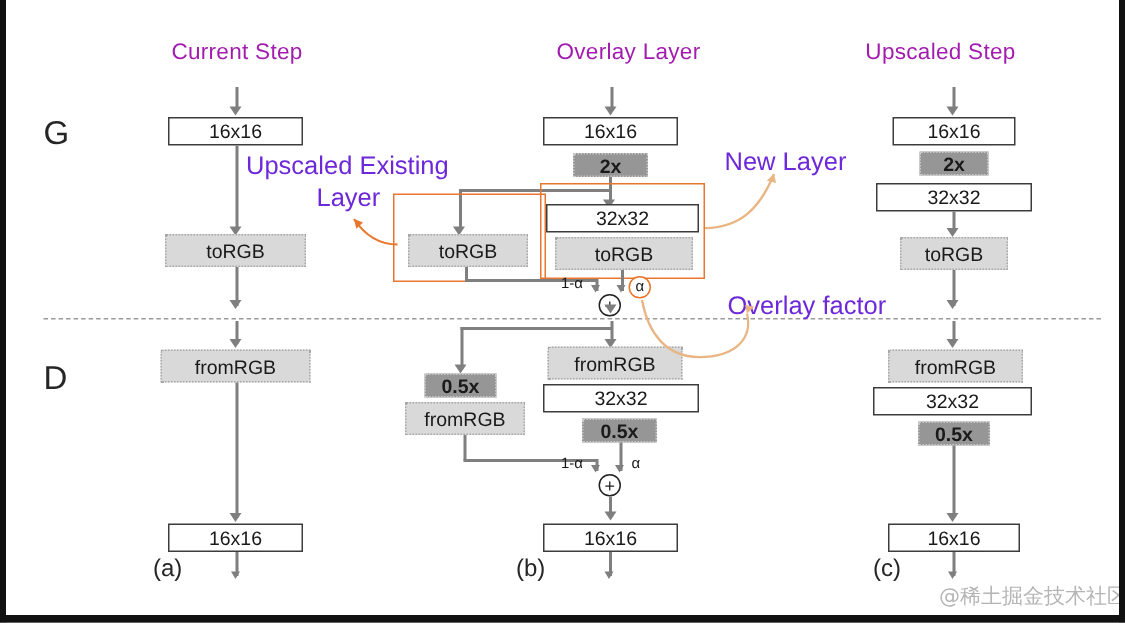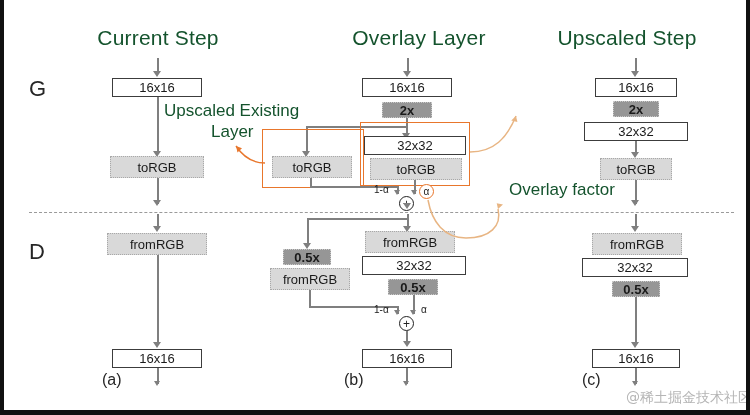--- a/index.html
+++ b/index.html
@@ -11,22 +11,22 @@
     font-family:"Liberation Sans","DejaVu Sans",sans-serif;
     border-left:4px solid #111;
     border-right:4px solid #111;
     border-bottom:5px solid #111;
     box-sizing:border-box;
   }
   .abs{position:absolute;box-sizing:border-box;}
 
   
   .coltitle{
-    color:#14532d;
-    font-size:21px;
+    color:#a21caf;
+    font-size:15px;
     font-weight:400;
     letter-spacing:.2px;
     text-align:center;
     white-space:nowrap;
   }
 
   
   .gdlabel{
     color:#262626;
     font-size:22px;
@@ -73,21 +73,21 @@
   .divider{
     border-top:1.5px dashed #9a9a9a;
     height:0;
   }
 
   
   .orect{border:1.8px solid #E8762C;background:transparent;}
 
   
   .anno{
-    color:#14532d;
+    color:#6d28d9;
     font-size:17px;
     line-height:20px;
     white-space:nowrap;
   }
 
   
   .alab{font-size:10px;color:#1a1a1a;white-space:nowrap;}
   .plus{
     width:15px;height:15px;border-radius:50%;
     border:1.4px solid #222;
@@ -264,22 +264,23 @@
   <div class="abs box white" style="left:588px;top:349px;width:88px;height:19px;">16x16</div>
 
   <div class="abs vline" style="left:631px;top:368px;height:16px;"></div>
   <div class="abs arrowhead small" style="left:628px;top:381px;"></div>
 
   <div class="abs cap" style="left:578px;top:371px;">(c)</div>
 
   <div class="abs anno" style="left:160px;top:101px;">Upscaled Existing</div>
   <div class="abs anno" style="left:207px;top:122px;">Layer</div>
 
-
-  <div class="abs anno" style="left:481px;top:180px;margin-left:24px;">Overlay factor</div>
+  <div class="abs anno" style="left:479px;top:98px;">New Layer</div>
+
+  <div class="abs anno" style="left:481px;top:194px;">Overlay factor</div>
 
   <svg class="abs" style="left:0;top:0;width:750px;height:415px;pointer-events:none;">
 
     <path d="M 261,163 C 250,163 240,158 232,146" fill="none" stroke="#E8762C" stroke-width="1.4"></path>
     <path d="M 232,146 l 1.5,6.5 l 4.5,-4.2 z" fill="#E8762C"></path>
 
     <path d="M 466,152 C 490,152 503,138 512,116" fill="none" stroke="#E8B583" stroke-width="1.5"></path>
     <path d="M 512,116 l -4.8,4.4 l 6.2,1.6 z" fill="#E8B583"></path>
 
     <path d="M 494,209 C 498,226 486,238 462,238 C 440,238 428,222 424,200" fill="none" stroke="#E8B583" stroke-width="1.5"></path>

